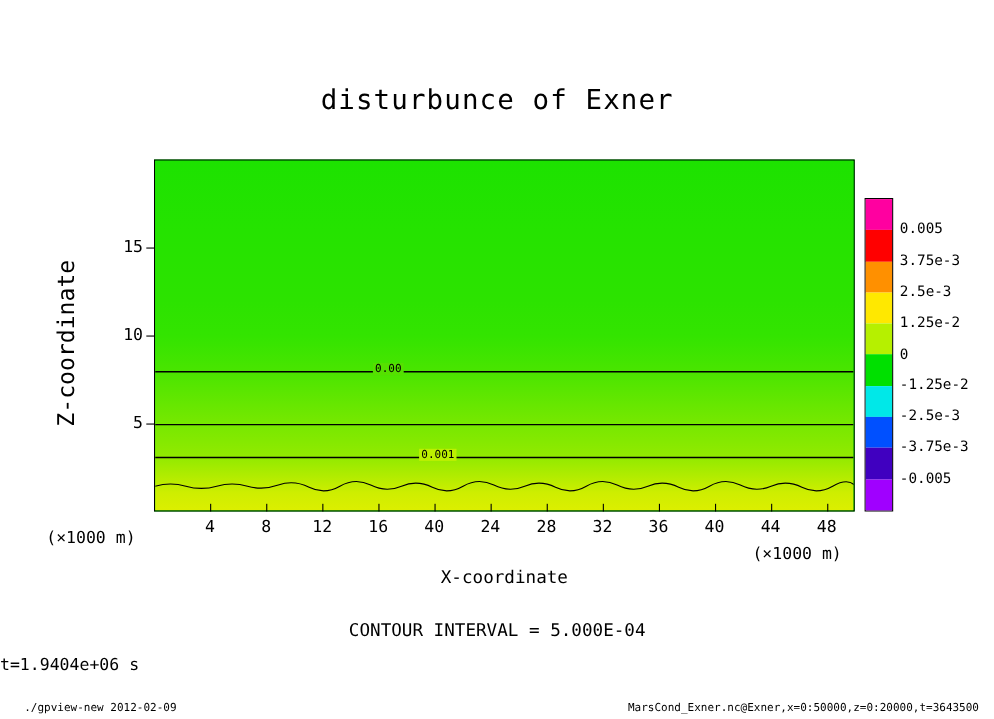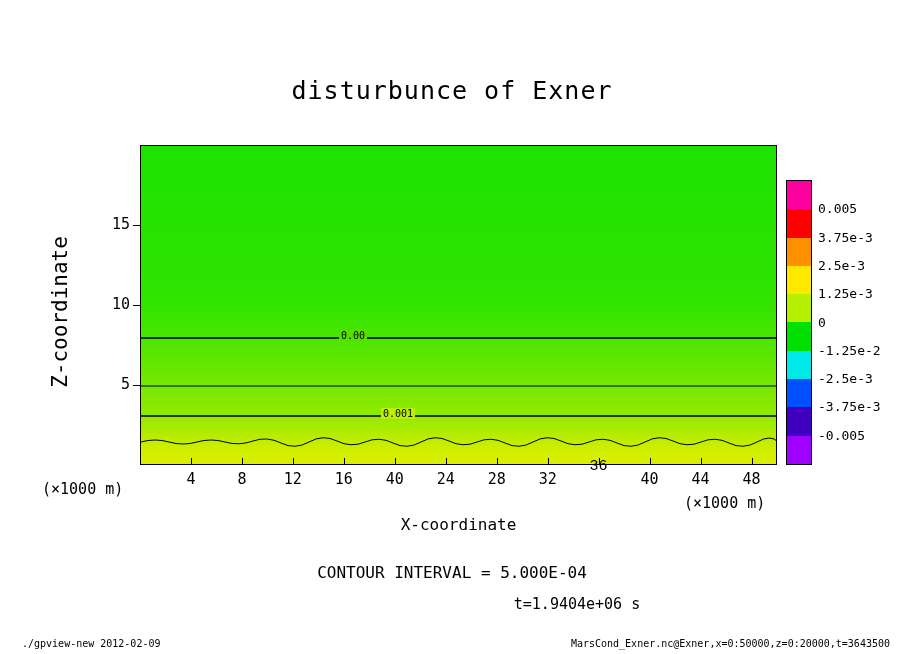--- a/index.html
+++ b/index.html
@@ -70,22 +70,22 @@
   .cb-seg{width:100%;}
   .cb-label{
     position:absolute;left:818px;font-size:13px;color:#000;white-space:nowrap;
   }
 
   
   #contour-interval{
     left:0;top:563px;width:904px;text-align:center;font-size:16px;color:#000;
   }
   #time-label{
-    left:0;top:595px;width:904px;text-align:center;font-size:15px;color:#000;
-    padding-left:250px;box-sizing:border-box;
+    left:0;top:595px;width:904px;font-size:15px;color:#000;
+    box-sizing:border-box;
   }
   #footer-left{left:22px;top:638px;font-size:10px;color:#000;}
   #footer-right{right:14px;top:638px;font-size:10px;color:#000;text-align:right;}
 </style>
 </head>
 <body>
 
 <div class="abs" id="chart-title">disturbunce of Exner</div>
 
 <div class="abs" id="plot-frame">
@@ -114,21 +114,21 @@
     <div class="xtick-label" style="left: 323.84px; top: 470px;">16</div>
     <div class="tickmark" style="left: 343.84px; top: 458px; width: 1px; height: 7px; position: absolute;"></div>
     <div class="xtick-label" style="left: 374.8px; top: 470px;">40</div>
     <div class="tickmark" style="left: 394.8px; top: 458px; width: 1px; height: 7px; position: absolute;"></div>
     <div class="xtick-label" style="left: 425.76px; top: 470px;">24</div>
     <div class="tickmark" style="left: 445.76px; top: 458px; width: 1px; height: 7px; position: absolute;"></div>
     <div class="xtick-label" style="left: 476.72px; top: 470px;">28</div>
     <div class="tickmark" style="left: 496.72px; top: 458px; width: 1px; height: 7px; position: absolute;"></div>
     <div class="xtick-label" style="left: 527.68px; top: 470px;">32</div>
     <div class="tickmark" style="left: 547.68px; top: 458px; width: 1px; height: 7px; position: absolute;"></div>
-    <div class="xtick-label" style="left: 578.64px; top: 458px; font-family: Liberation Mono, monospace;">36</div>
+    <div class="xtick-label" style="left: 578.64px; top: 470px;">36</div>
     <div class="tickmark" style="left: 598.64px; top: 458px; width: 1px; height: 7px; position: absolute;"></div>
     <div class="xtick-label" style="left: 629.6px; top: 470px;">40</div>
     <div class="tickmark" style="left: 649.6px; top: 458px; width: 1px; height: 7px; position: absolute;"></div>
     <div class="xtick-label" style="left: 680.56px; top: 470px;">44</div>
     <div class="tickmark" style="left: 700.56px; top: 458px; width: 1px; height: 7px; position: absolute;"></div>
     <div class="xtick-label" style="left: 731.52px; top: 470px;">48</div>
     <div class="tickmark" style="left: 751.52px; top: 458px; width: 1px; height: 7px; position: absolute;"></div>
   </div>
 
 <div id="yticks" style="position: absolute; left: 0px; top: 0px; width: 904px; height: 654px; pointer-events: none;">
@@ -154,21 +154,21 @@
     <div class="cb-seg" style="background: rgb(0, 224, 0); height: 28.3px;"></div>
     <div class="cb-seg" style="background: rgb(0, 232, 232); height: 28.3px;"></div>
     <div class="cb-seg" style="background: rgb(0, 80, 255); height: 28.3px;"></div>
     <div class="cb-seg" style="background: rgb(64, 0, 192); height: 28.3px;"></div>
     <div class="cb-seg" style="background: rgb(160, 0, 255); height: 28.3px;"></div>
   </div>
 <div id="colorbar-labels" style="position: absolute; left: 0px; top: 0px; width: 768px; height: 654px; pointer-events: none;">
     <div class="cb-label" style="top: 201.3px;">0.005</div>
     <div class="cb-label" style="top: 229.6px;">3.75e-3</div>
     <div class="cb-label" style="top: 257.9px;">2.5e-3</div>
-    <div class="cb-label" style="top: 286.2px;">1.25e-3</div>
+    <div class="cb-label" style="top: 286.2px;">1.25e-2</div>
     <div class="cb-label" style="top: 314.5px;">0</div>
     <div class="cb-label" style="top: 342.8px;">-1.25e-2</div>
     <div class="cb-label" style="top: 371.1px;">-2.5e-3</div>
     <div class="cb-label" style="top: 399.4px;">-3.75e-3</div>
     <div class="cb-label" style="top: 427.7px;">-0.005</div>
   </div>
 
 <div class="abs" id="contour-interval">CONTOUR INTERVAL = 5.000E-04</div>
 <div class="abs" id="time-label">t=1.9404e+06 s</div>
 <div class="abs" id="footer-left">./gpview-new   2012-02-09</div>

